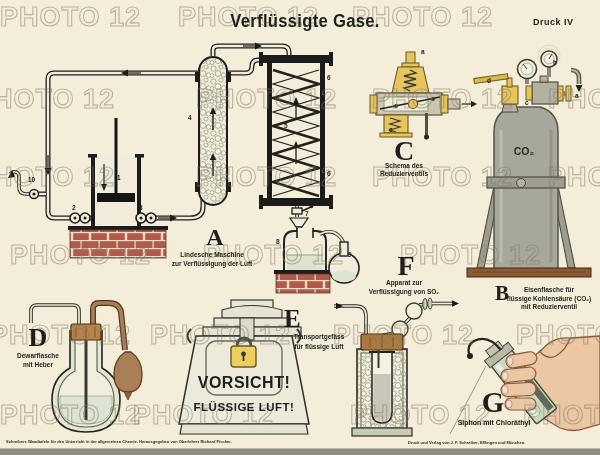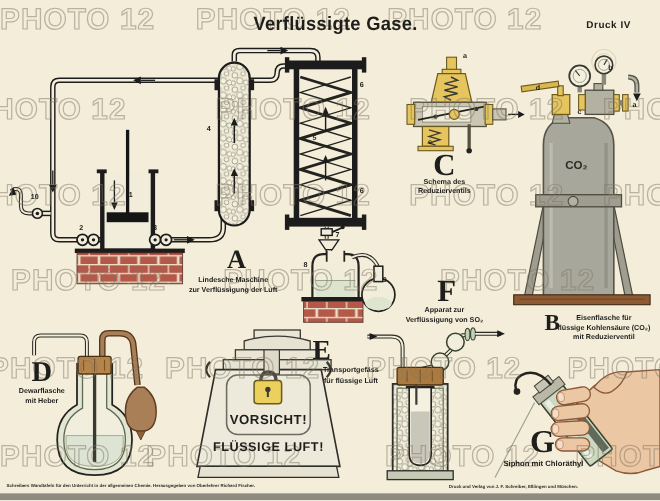--- a/index.html
+++ b/index.html
@@ -378,21 +378,21 @@
 <span class="t lbl" style="left:575px;top:93px;">a</span>
 <span class="t lbl" style="left:525px;top:100px;">c</span>
 
 <span class="t serif ctr" style="left:38px;top:325px;font-size:26px;">D</span>
 <span class="t cap ctr" style="left:38px;top:353px;">Dewarflasche</span>
 <span class="t cap ctr" style="left:38px;top:362px;">mit Heber</span>
 
 <span class="t serif" style="left:284px;top:306px;font-size:25px;">E</span>
 <span class="t cap ctr" style="left:319px;top:334px;">Transportgefäss</span>
 <span class="t cap ctr" style="left:319px;top:344px;">für flüssige Luft</span>
-<span class="t ctr" style="left:244px;top:375px;font-size:12px;letter-spacing:0.5px;">VORSICHT!</span>
+<span class="t ctr" style="left:244px;top:375px;font-size:16px;letter-spacing:0.5px;">VORSICHT!</span>
 <span class="t ctr" style="left:244px;top:402px;font-size:11.5px;letter-spacing:0.5px;">FLÜSSIGE LUFT!</span>
 
 <span class="t serif ctr" style="left:406px;top:252px;font-size:28px;">F</span>
 <span class="t cap ctr" style="left:404px;top:280px;">Apparat zur</span>
 <span class="t cap ctr" style="left:404px;top:289px;">Verflüssigung von SO₂</span>
 
 <span class="t serif ctr" style="left:493px;top:388px;font-size:29px;">G</span>
 <span class="t ctr" style="left:494px;top:419px;font-size:7px;">Siphon mit Chloräthyl</span>
 
 <span class="t footer" style="left:6px;top:440px;">Schreibers Wandtafeln für den Unterricht in der allgemeinen Chemie.  Herausgegeben von Oberlehrer Richard Fischer.</span>

